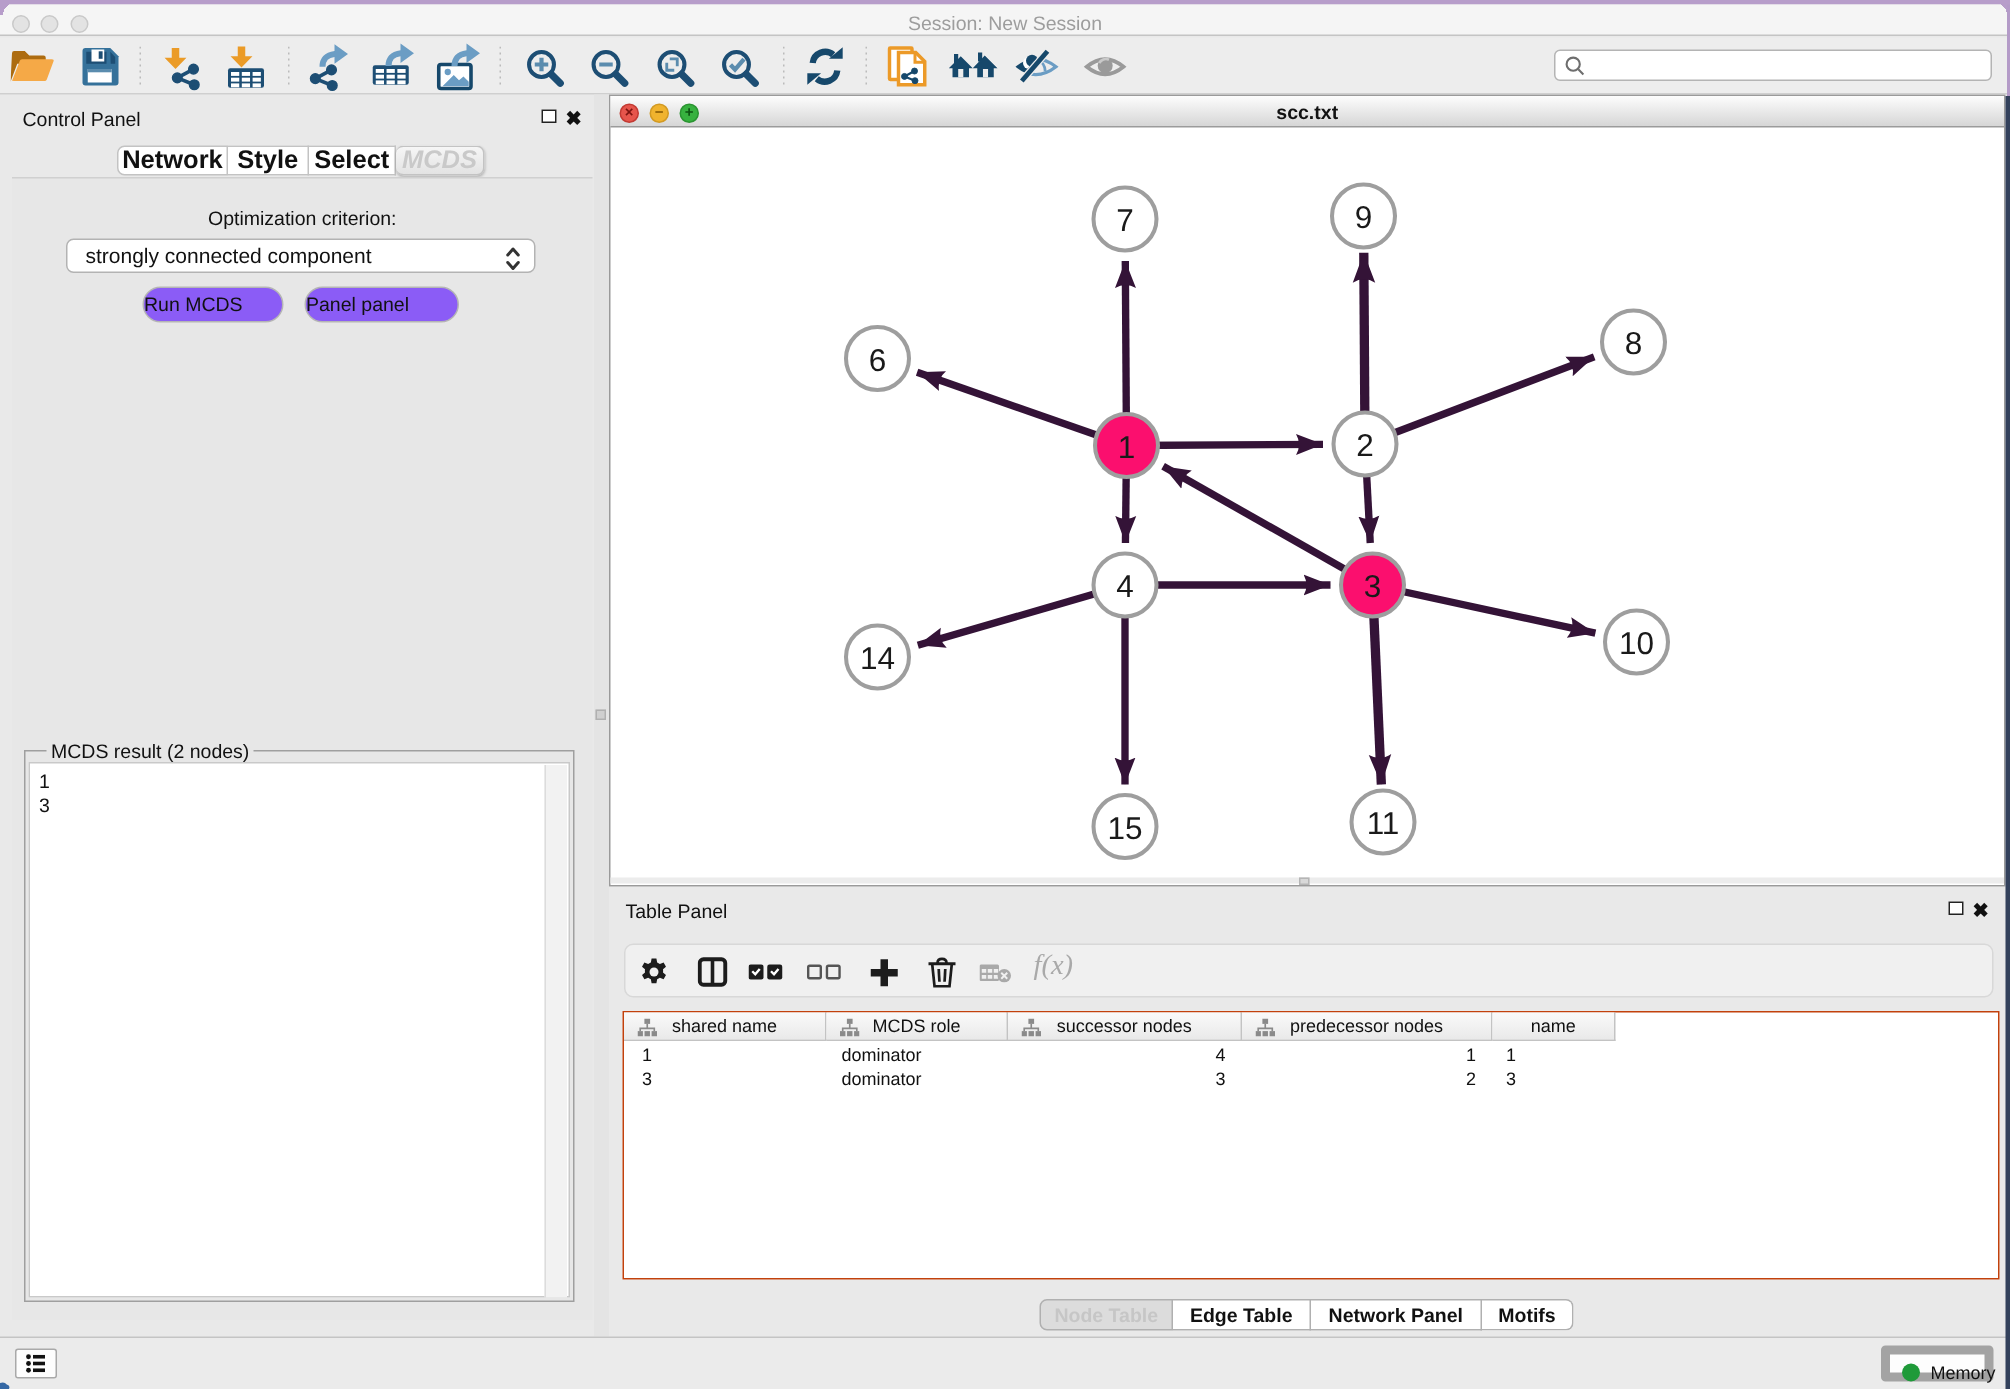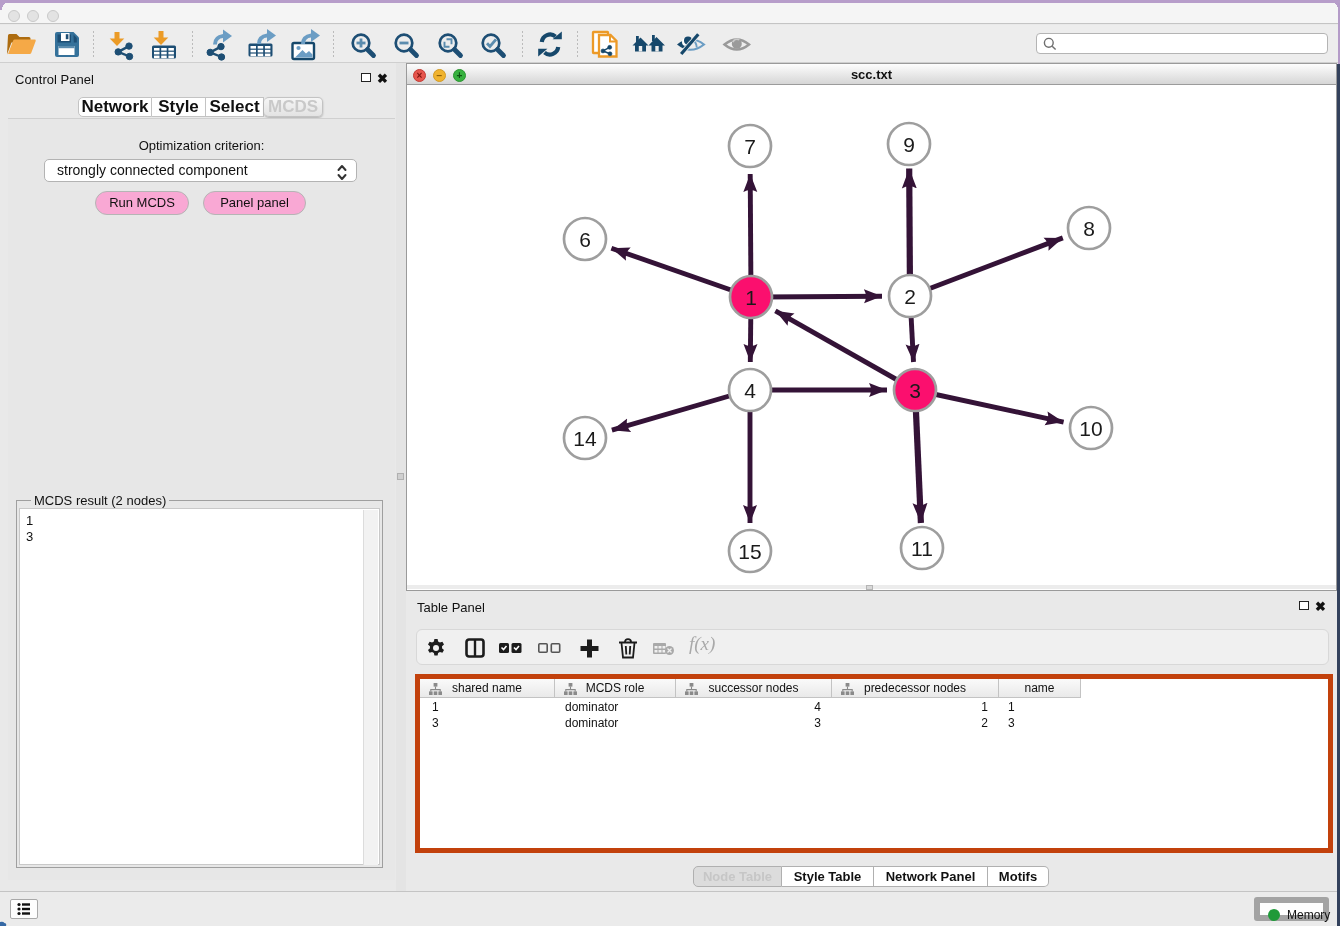--- a/index.html
+++ b/index.html
@@ -17,60 +17,61 @@
 .tsep { position:absolute; top:6px; height:26px; width:1px; background-image:linear-gradient(#bbb 40%, transparent 40%); background-size:1px 4px; }
 #search { right:12px; top:33px; width:292px; height:21px; background:#fff; border:1px solid #b4b4b4; border-radius:4px; }
 
 #cp-title { left:15px; top:72px; font-size:13px; color:#111; }
 .float-ic { width:10px; height:9px; border:1.5px solid #222; background:#fff; }
 .x-ic { font-size:13px; color:#111; font-weight:bold; }
 #cp-tabs { left:78px; top:97px; height:20px; display:flex; }
 .seg { height:20px; font-size:17px; font-weight:bold; color:#111; background:#fff; border:1px solid #c3c3c3; border-left:none; display:flex; align-items:center; justify-content:center; }
 .seg:first-child { border-left:1px solid #c3c3c3; border-radius:5px 0 0 5px; }
 .seg.last { border-radius:0 5px 5px 0; }
-.seg.sel { background:linear-gradient(#f6f6f6,#e3e3e3); color:#c9c9c9; border-radius:5px; box-shadow:0 1px 2px rgba(0,0,0,.25); }
+.seg.sel { background:linear-gradient(#f6f6f6,#e3e3e3); color:#c9c9c9; border-radius:5px; box-shadow:0 1px 2px rgba(0,0,0,.25);font-style:italic; }
 #cp-body { left:8px; top:118px; width:387px; height:762px; background:#e7e7e7; border-top:1px solid #d0d0d0; }
 #opt-label { left:0; top:19px; width:100%; text-align:center; font-size:13px; color:#111; }
 #combo { left:36px; top:40px; width:313px; height:23px; background:#fff; border:1px solid #b3b3b3; border-radius:5px; font-size:14px; color:#111; line-height:21px; padding-left:12px; }
 #combo svg { position:absolute; right:6px; top:3px; }
-.btn { position:absolute; height:24px; background:#f9a8d4; border:1px solid #b5b5b5; border-radius:12px; font-size:13px; color:#111; text-align:center; line-height:22px; }
+.btn { position:absolute; height:24px; background:#8b5cf6; border:1px solid #b5b5b5; border-radius:12px; font-size:13px; color:#111; line-height:22px; }
 #groupbox { left:8px; top:381px; width:367px; height:368px; border:1px solid #9f9f9f; }
 #gb-label { left:14px; top:-8px; background:#e7e7e7; padding:0 3px; font-size:13px; color:#111; }
 #gb-inner { left:2px; top:7px; width:361px; height:357px; background:#fff; border:1px solid #c9c9c9; font-size:13px; color:#111; line-height:16px; padding:4px 0 0 6px; }
 #gb-scroll { right:1px; top:1px; width:15px; height:355px; background:#f2f2f2; border-left:1px solid #dcdcdc; }
 #cp-divider { left:396px; top:63px; width:10px; height:863px; background:#e4e4e4; }
 #cp-handle { left:397px; top:473px; width:7px; height:7px; background:#cfcfcf; border:1px solid #b0b0b0; }
 
 #netwin { left:406px; top:63px; width:931px; height:528px; border:1px solid #9a9a9a; background:#fff; }
 #net-titlebar { left:0; top:0; width:929px; height:21px; background:linear-gradient(#fdfdfd,#d6d6d6); border-bottom:1px solid #9b9b9b; }
 .mac-btn { position:absolute; top:5px; width:13px; height:13px; border-radius:50%; font-size:10px; font-weight:bold; text-align:center; line-height:12px; }
 #net-title { width:100%; text-align:center; top:3px; font-size:13px; font-weight:bold; color:#111; }
 #net-grip { left:459px; bottom:0px; width:7px; height:5px; background:#d8d8d8; border:1px solid #b5b5b5; }
 #rightstrip { left:1337px; top:64px; width:3px; height:862px; background:#33415c; z-index:30; }
 #rightstrip2 { left:1338px; top:3px; width:2px; height:61px; background:#b49bc8; }
 #tp-title { left:417px; top:600px; font-size:13px; color:#111; }
 #tp-toolbar { left:416px; top:629px; width:913px; height:36px; background:#f0f0f0; border:1px solid #d8d8d8; border-radius:6px; }
-#tp-table { left:415px; top:674px; width:918px; height:179px; background:#fff; border:5px solid #c2410c; }
+#tp-table { left:415px; top:674px; width:918px; height:179px; background:#fff; border:1px solid #c2410c; }
 .th { position:absolute; top:0; height:19px; background:linear-gradient(#fafafa,#e9e9e9); border-right:1px solid #c3c3c3; border-bottom:1px solid #c3c3c3; font-size:12px; color:#111; text-align:center; line-height:19px; }
 .td { position:absolute; font-size:12px; color:#111; height:16px; line-height:16px; }
 #tp-tabs { left:693px; top:866px; height:21px; display:flex; }
 .seg2 { height:21px; font-size:13px; font-weight:bold; color:#111; background:#fff; border:1px solid #b0b0b0; border-left:none; display:flex; align-items:center; justify-content:center; }
 .seg2:first-child { border-left:1px solid #b0b0b0; border-radius:5px 0 0 5px; background:#dcdcdc; color:#c6c6c6; }
 .seg2.last { border-radius:0 5px 5px 0; }
 
 #statusbar { left:0; top:891px; width:1340px; height:35px; background:#ebebeb; border-top:1px solid #c4c4c4; }
 #list-btn { left:10px; top:899px; width:28px; height:20px; background:#fdfdfd; border:1px solid #a9a9a9; border-radius:2px; }
 #mem-btn { left:1254px; top:897px; width:75px; height:24px; background:#fdfdfd; border:6px solid #a3a3a3; border-radius:3px; font-size:12px; color:#111; }
 </style></head>
 <body>
 <div class="abs" id="purple"></div>
 <div class="abs" id="titlebar">
   <div class="tl" style="left:8px"></div>
   <div class="tl" style="left:27px"></div>
   <div class="tl" style="left:47px"></div>
+  <div class="abs" id="title-text">Session: New Session</div>
 </div>
 <div class="abs" id="corner-l"></div>
 <div class="abs" id="corner-r"></div>
 <svg width="0" height="0" style="position:absolute">
   <defs>
     <g id="sym-share">
         <circle cx="3.2" cy="10.4" r="3.2"></circle>
         <circle cx="14" cy="4.6" r="3.2"></circle>
         <circle cx="14.5" cy="15" r="3.2"></circle>
         <line x1="3.2" y1="10.4" x2="14" y2="4.6" stroke-width="2.4"></line>
@@ -418,21 +419,21 @@
   <div class="td" style="left:412px; top:20px; width:156px; text-align:right;">1</div>
   <div class="td" style="left:588px; top:20px;">1</div>
   <div class="td" style="left:12px; top:36px;">3</div>
   <div class="td" style="left:145px; top:36px;">dominator</div>
   <div class="td" style="left:256px; top:36px; width:145px; text-align:right;">3</div>
   <div class="td" style="left:412px; top:36px; width:156px; text-align:right;">2</div>
   <div class="td" style="left:588px; top:36px;">3</div>
 </div>
 <div class="abs" id="tp-tabs">
   <div class="seg2" style="width:89px">Node Table</div>
-  <div class="seg2" style="width:92px">Style Table</div>
+  <div class="seg2" style="width:92px">Edge Table</div>
   <div class="seg2" style="width:114px">Network Panel</div>
   <div class="seg2 last" style="width:61px">Motifs</div>
 </div>
 
 <div class="abs" id="statusbar"></div>
 <svg class="abs" style="left:0;top:921px" width="7" height="5">
     <path d="M0,7 L0,1 Q3,0 4.5,2 Q7,2.5 6,5 Q5.5,7 3,7 Z" fill="#3568a4"></path>
   </svg>
 <div class="abs" id="list-btn">
     <svg width="26" height="18" viewBox="0 0 26 18" style="position:absolute;left:0;top:0">

